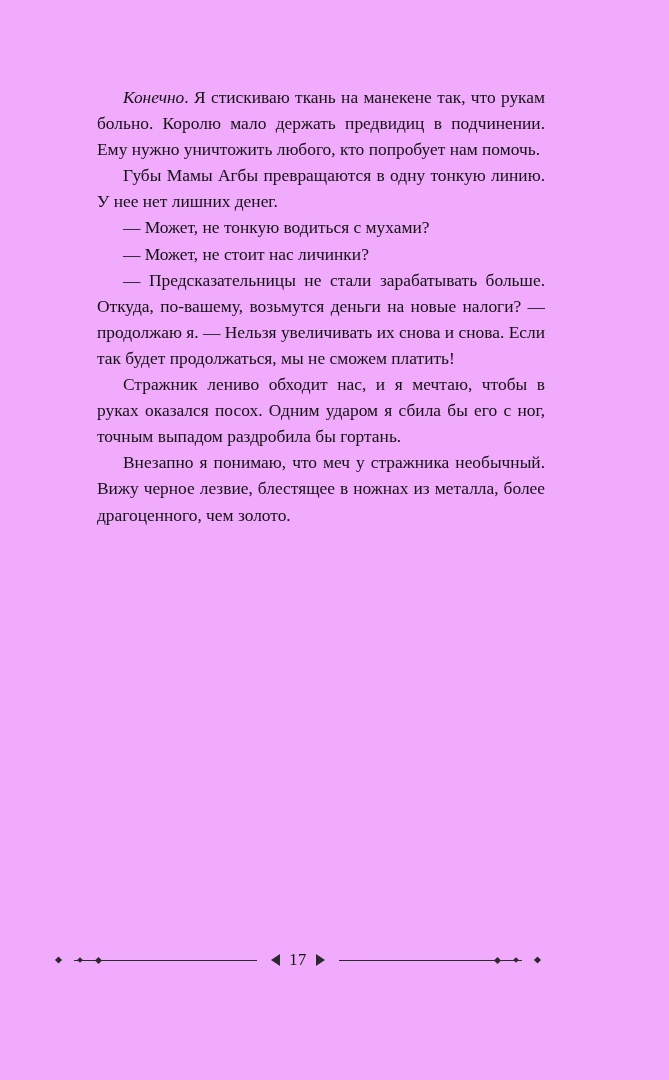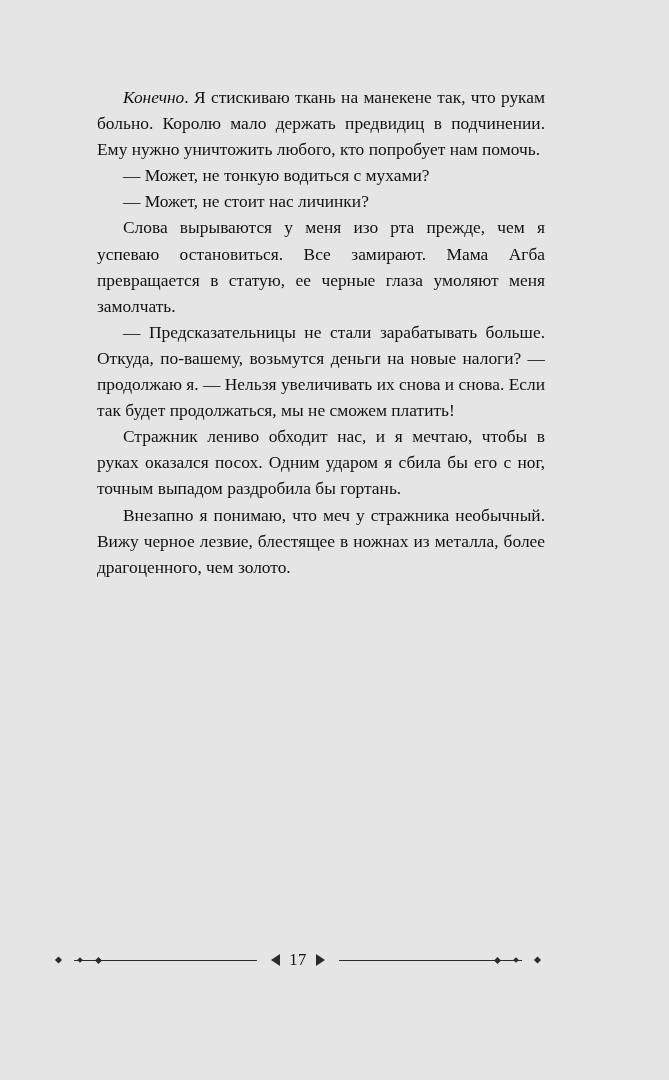--- a/index.html
+++ b/index.html
@@ -11,21 +11,21 @@
     height: 1080px;
     background: #ffffff;
     font-family: "Liberation Serif", serif;
     color: #1a1a1a;
     overflow: hidden;
   }
   .page {
     position: relative;
     width: 669px;
     height: 1080px;
-    background: #e5e5e5;
+    background: #f0abfc;
     box-sizing: border-box;
   }
   .text-block {
     position: absolute;
     left: 97px;
     top: 84px;
     width: 448px;
   }
   p.para {
     margin: 0;
@@ -136,28 +136,28 @@
 </head>
 <body>
 
 <div class="page">
 
   <div class="text-block">
 
     <p class="para"><em class="italic">Конечно</em><span>. Я стискиваю ткань на манекене так, что рукам больно. Королю мало держать предвидиц в подчинении. Ему нужно уничтожить любого, кто попробует нам помочь.</span></p>
 
 
+    <p class="para">Губы Мамы Агбы превращаются в одну тонкую линию. У нее нет лишних денег.</p>
 
 
 
     <p class="para">— Может, не тонкую водиться с мухами?</p>
 
     <p class="para">— Может, не стоит нас личинки?</p>
 
-    <p class="para">Слова вырываются у меня изо рта прежде, чем я успеваю остановиться. Все замирают. Мама Агба превращается в статую, ее черные глаза умоляют меня замолчать.</p>
 
     <p class="para">— Предсказательницы не стали зарабатывать больше. Откуда, по-вашему, возьмутся деньги на новые налоги? — продолжаю я. — Нельзя увеличивать их снова и снова. Если так будет продолжаться, мы не сможем платить!</p>
 
     <p class="para">Стражник лениво обходит нас, и я мечтаю, чтобы в руках оказался посох. Одним ударом я сбила бы его с ног, точным выпадом раздробила бы гортань.</p>
 
     <p class="para">Внезапно я понимаю, что меч у стражника необычный. Вижу черное лезвие, блестящее в ножнах из металла, более драгоценного, чем золото.</p>
 
   </div>
 
   <div class="footer">

